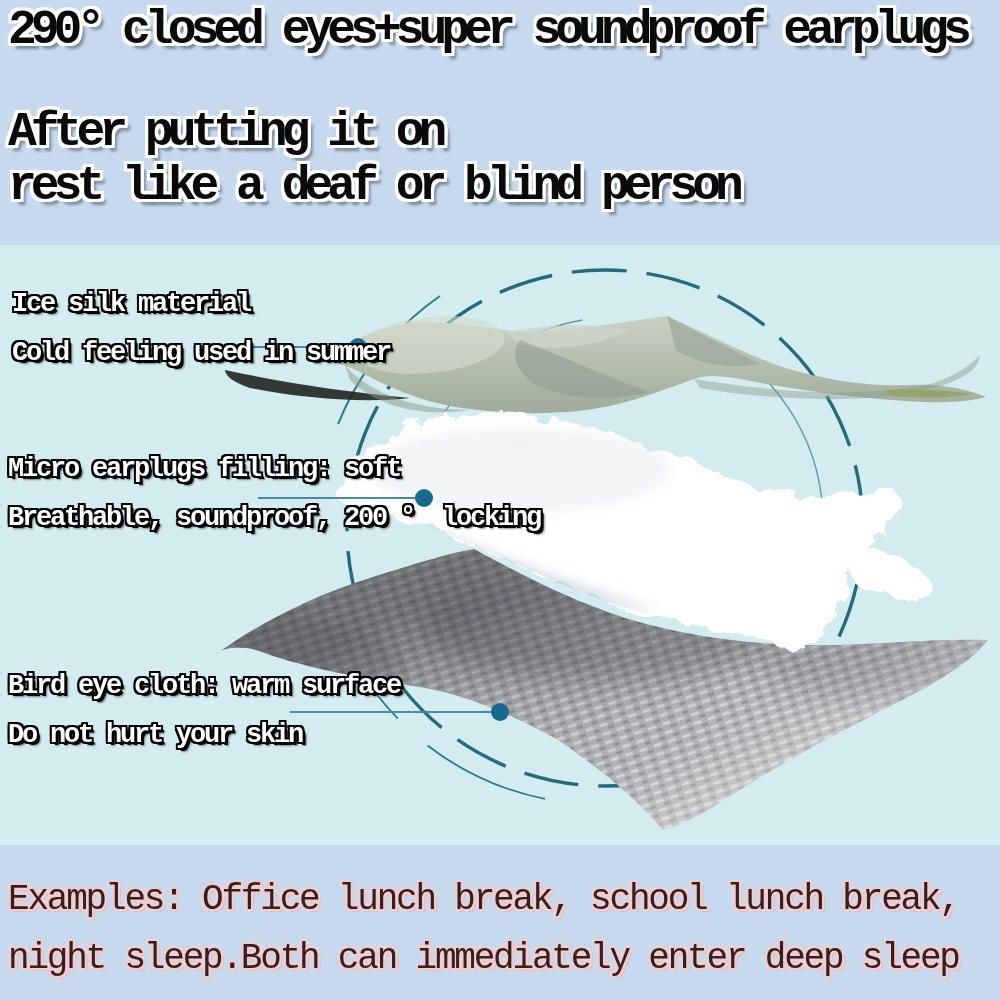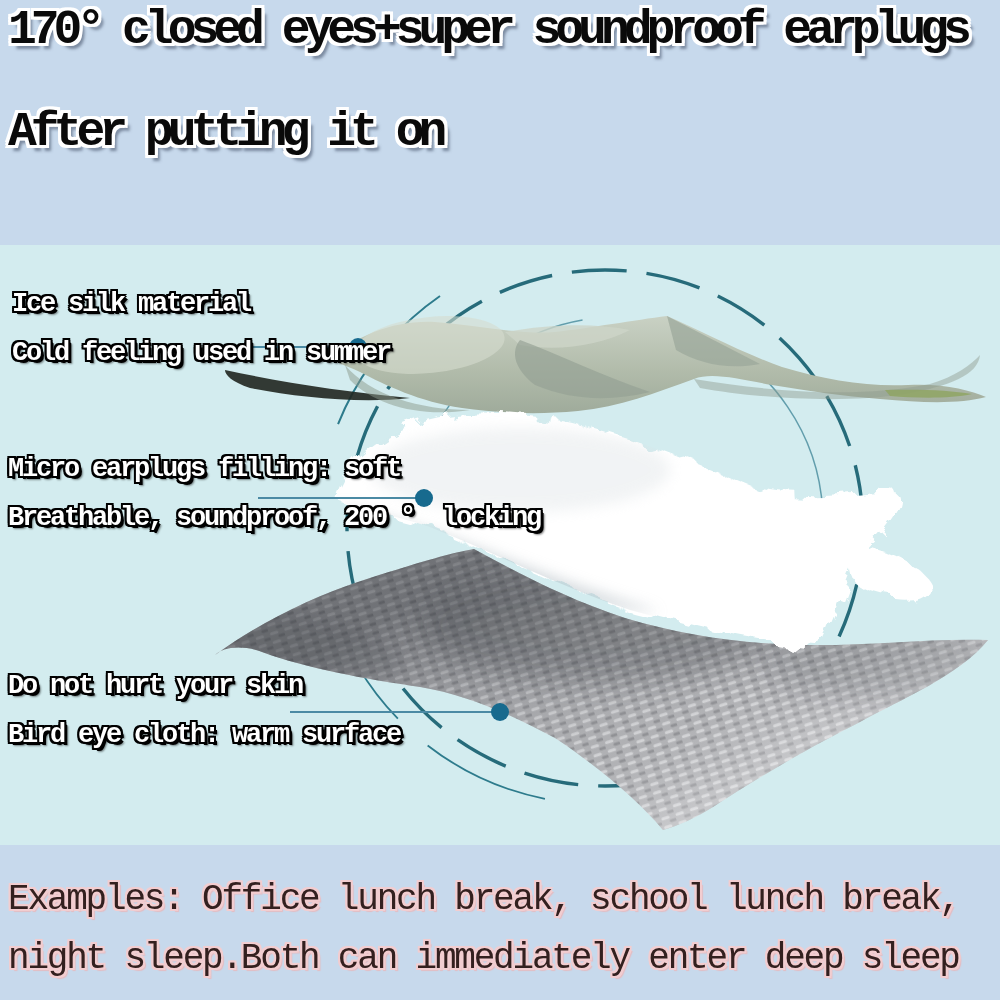--- a/index.html
+++ b/index.html
@@ -60,22 +60,23 @@
 </style>
 </head>
 <body>
 
 <div class="canvas">
 
   <div class="section header-banner"></div>
   <div class="section diagram-section"></div>
   <div class="section footer-banner"></div>
 
-  <div class="title-line title-1">170° closed eyes+super soundproof earplugs</div>
+  <div class="title-line title-1">290° closed eyes+super soundproof earplugs</div>
   <div class="title-line title-2">After putting it on</div>
+  <div class="title-line title-3">rest like a deaf or blind person</div>
 
   <svg class="diagram-svg" width="1000" height="600" viewBox="0 245 1000 600">
     <defs>
       <linearGradient id="ribbonG" x1="0" y1="0" x2="0" y2="1">
         <stop offset="0%" stop-color="#c9d1c4"></stop>
         <stop offset="55%" stop-color="#b2bcab"></stop>
         <stop offset="100%" stop-color="#9fab9b"></stop>
       </linearGradient>
       <linearGradient id="clothShade" gradientUnits="userSpaceOnUse" x1="500" y1="555" x2="650" y2="835">
         <stop offset="0%" stop-color="#33363c" stop-opacity="0.50"></stop>
@@ -194,20 +195,20 @@
     <div class="label-line">Ice silk material</div>
     <div class="label-line">Cold feeling used in summer</div>
   </div>
 
   <div class="material-label label-filling">
     <div class="label-line">Micro earplugs filling: soft</div>
     <div class="label-line">Breathable, soundproof, 200 °  locking</div>
   </div>
 
   <div class="material-label label-birdeye">
+    <div class="label-line">Bird eye cloth: warm surface</div>
     <div class="label-line">Do not hurt your skin</div>
-    <div class="label-line">Bird eye cloth: warm surface</div>
   </div>
 
   <div class="footer-line footer-2">night sleep.Both can immediately enter deep sleep</div>
   <div class="footer-line footer-1">Examples: Office lunch break, school lunch break,</div>
 
 </div>
 
 </body></html>

